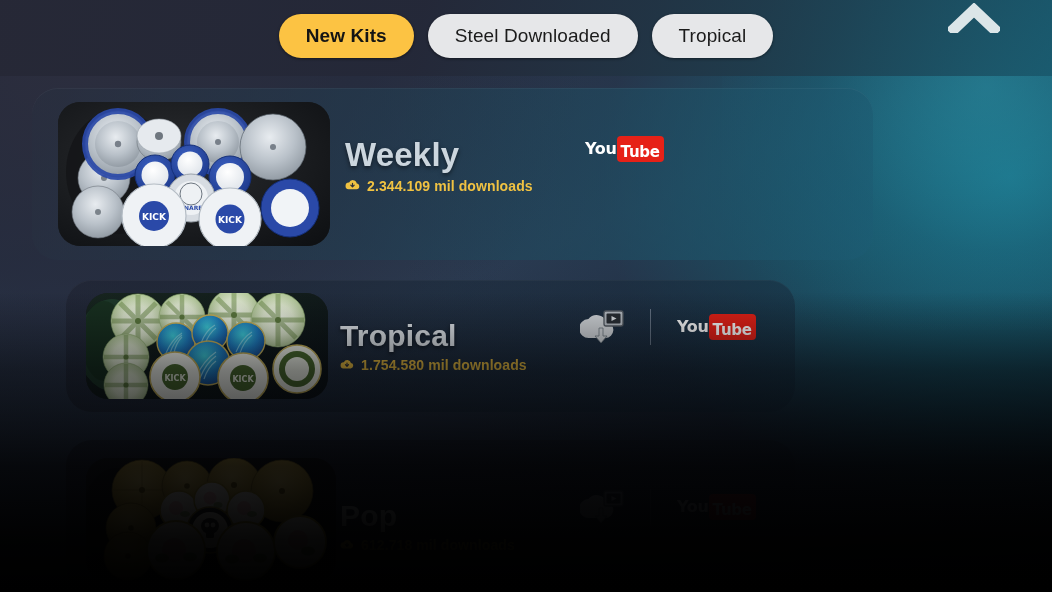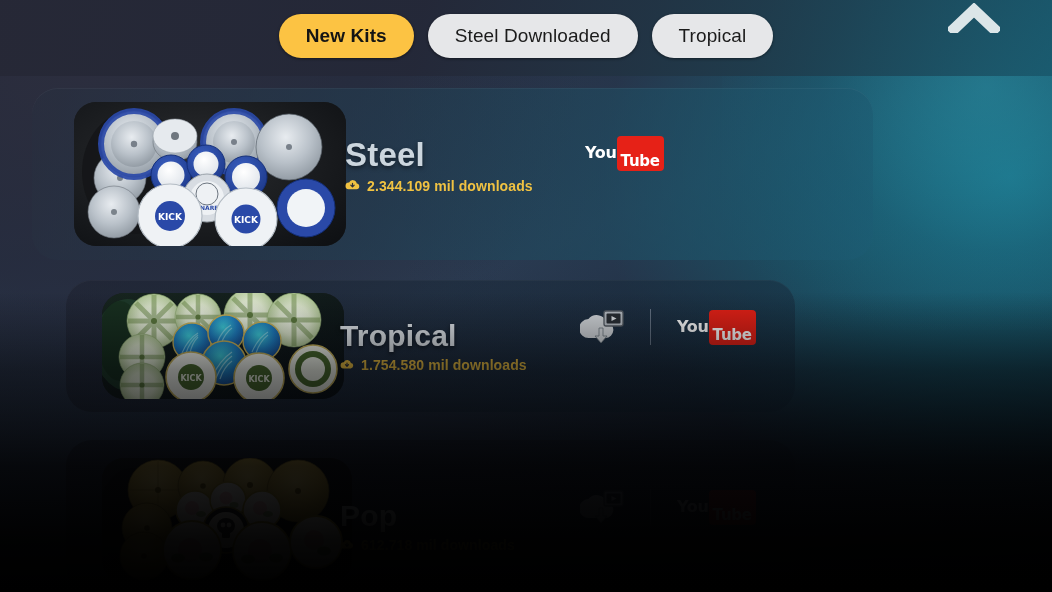--- a/index.html
+++ b/index.html
@@ -84,21 +84,20 @@
   }
   
   #card-2 { left:66px; top:440px; width:729px; height:152px; }
   #card-2 .card-bg {
     background:linear-gradient(108deg, rgba(26,30,42,0.55) 0%, rgba(22,32,46,0.5) 100%);
   }
 
   .thumb {
     position:absolute; border-radius:22px; overflow:hidden;
     background:#191b1d;
-    margin-left:16px;
   }
   #card-0 .thumb { left:26px; top:14px; width:272px; height:144px; }
   #card-1 .thumb { left:20px; top:13px; width:242px; height:106px; }
   #card-2 .thumb { left:20px; top:18px; width:250px; height:124px; }
 
   .thumb-inner { position:absolute; inset:0; }
 
   .meta { position:absolute; }
   #card-0 .meta { left:313px; top:50px; }
   #card-1 .meta { left:274px; top:40px; }
@@ -131,21 +130,21 @@
   .yt-logo { display:flex; flex-direction:row; align-items:center; line-height:1; cursor:pointer; }
   .yt-you {
     font-family:"DejaVu Sans", sans-serif;
     font-weight:bold; font-size:16px; color:#ffffff;
     letter-spacing:-0.3px; margin-bottom:1px;
   }
   .yt-tube {
     background:#e62117; color:#ffffff;
     font-family:"DejaVu Sans", sans-serif;
     font-weight:bold; font-size:15px;
-    padding:18px 4px 2px 4px; border-radius:4px;
+    padding:9px 4px 2px 4px; border-radius:4px;
     letter-spacing:-0.3px;
   }
   #card-2 .yt-logo { opacity:0.32; }
   #card-2 .dlvid { opacity:0.35; }
 
   
   #overlay-title {
     position:absolute; left:557px; top:442px;
     font-size:45px; font-weight:700; color:#ffffff;
     letter-spacing:0.2px; z-index:60;
@@ -250,21 +249,21 @@
           </g>
 
           <g>
             <circle cx="232" cy="106" r="29" fill="#2a49a8" stroke="#15307a" stroke-width="1"></circle>
             <circle cx="232" cy="106" r="19" fill="#f1f4f7"></circle>
           </g>
         </svg>
       </div>
 
       <div class="meta">
-        <div class="kit-title">Steel</div>
+        <div class="kit-title">Weekly</div>
         <div class="dl-line">
           <svg class="cloud-badge" width="15" height="13" viewBox="0 0 15 13">
             <path d="M3.6 10.2h7.9a2.9 2.9 0 0 0 .25-5.77A4 4 0 0 0 4.1 3.6 3.3 3.3 0 0 0 3.6 10.2z" fill="#f0c242"></path>
             <path d="M7.5 4.3v3.1M5.8 6.1l1.7 1.8 1.7-1.8" stroke="#2b2f3a" stroke-width="1.2" fill="none" stroke-linecap="round" stroke-linejoin="round"></path>
           </svg>
           <span class="dl-text">2.344.109 mil downloads</span>
         </div>
       </div>
 
       <div class="actions">

